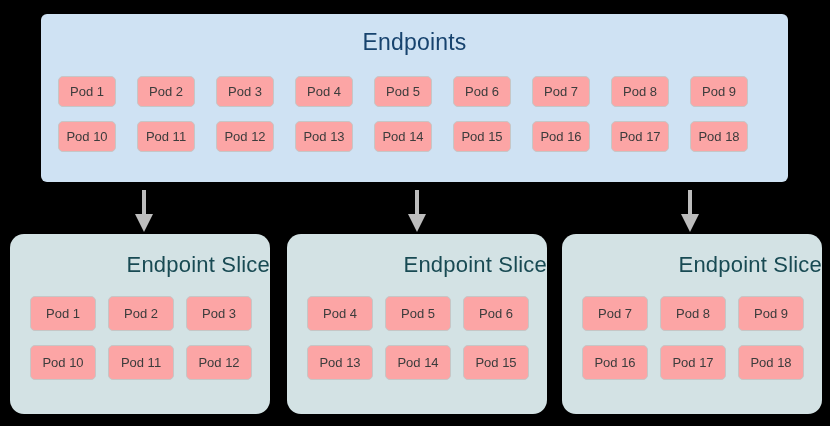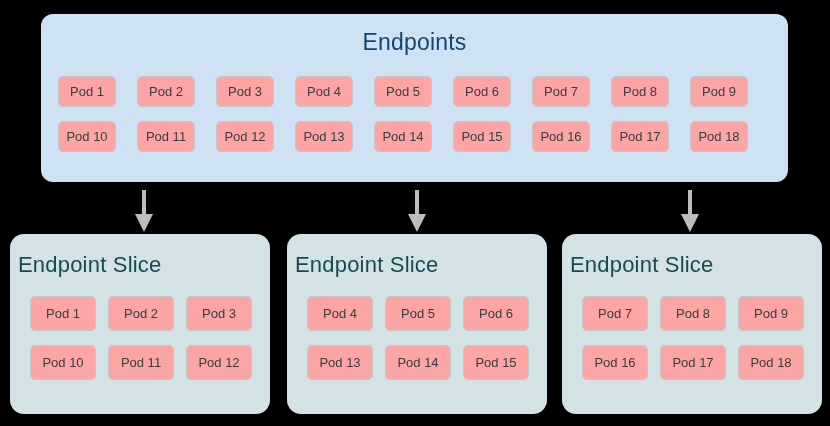--- a/index.html
+++ b/index.html
@@ -16,21 +16,21 @@
   }
 
   
   .endpoints-panel {
     position: absolute;
     left: 41px;
     top: 14px;
     width: 747px;
     height: 168px;
     background: #cfe2f3;
-    border-radius: 12px;
+    border-radius: 6px;
     box-sizing: border-box;
     text-decoration: underline;
   }
   .endpoints-title {
     position: absolute;
     left: 0;
     top: 14px;
     width: 100%;
     text-align: center;
     font-size: 23px;
@@ -93,26 +93,25 @@
   }
   .slice-1 { left: 10px; }
   .slice-2 { left: 287px; }
   .slice-3 { left: 562px; }
 
   .slice-title {
     position: absolute;
     left: 0;
     top: 17px;
     width: 100%;
-    text-align: left;
+    text-align: right;
     font-size: 22px;
     color: #184a53;
     letter-spacing: 0.2px;
     line-height: 27px;
-    padding-left: 8px;
   }
   .slice-grid {
     position: absolute;
     left: 20px;
     top: 62px;
     display: flex;
     flex-direction: column;
     gap: 14px;
   }
   .slice-row {

